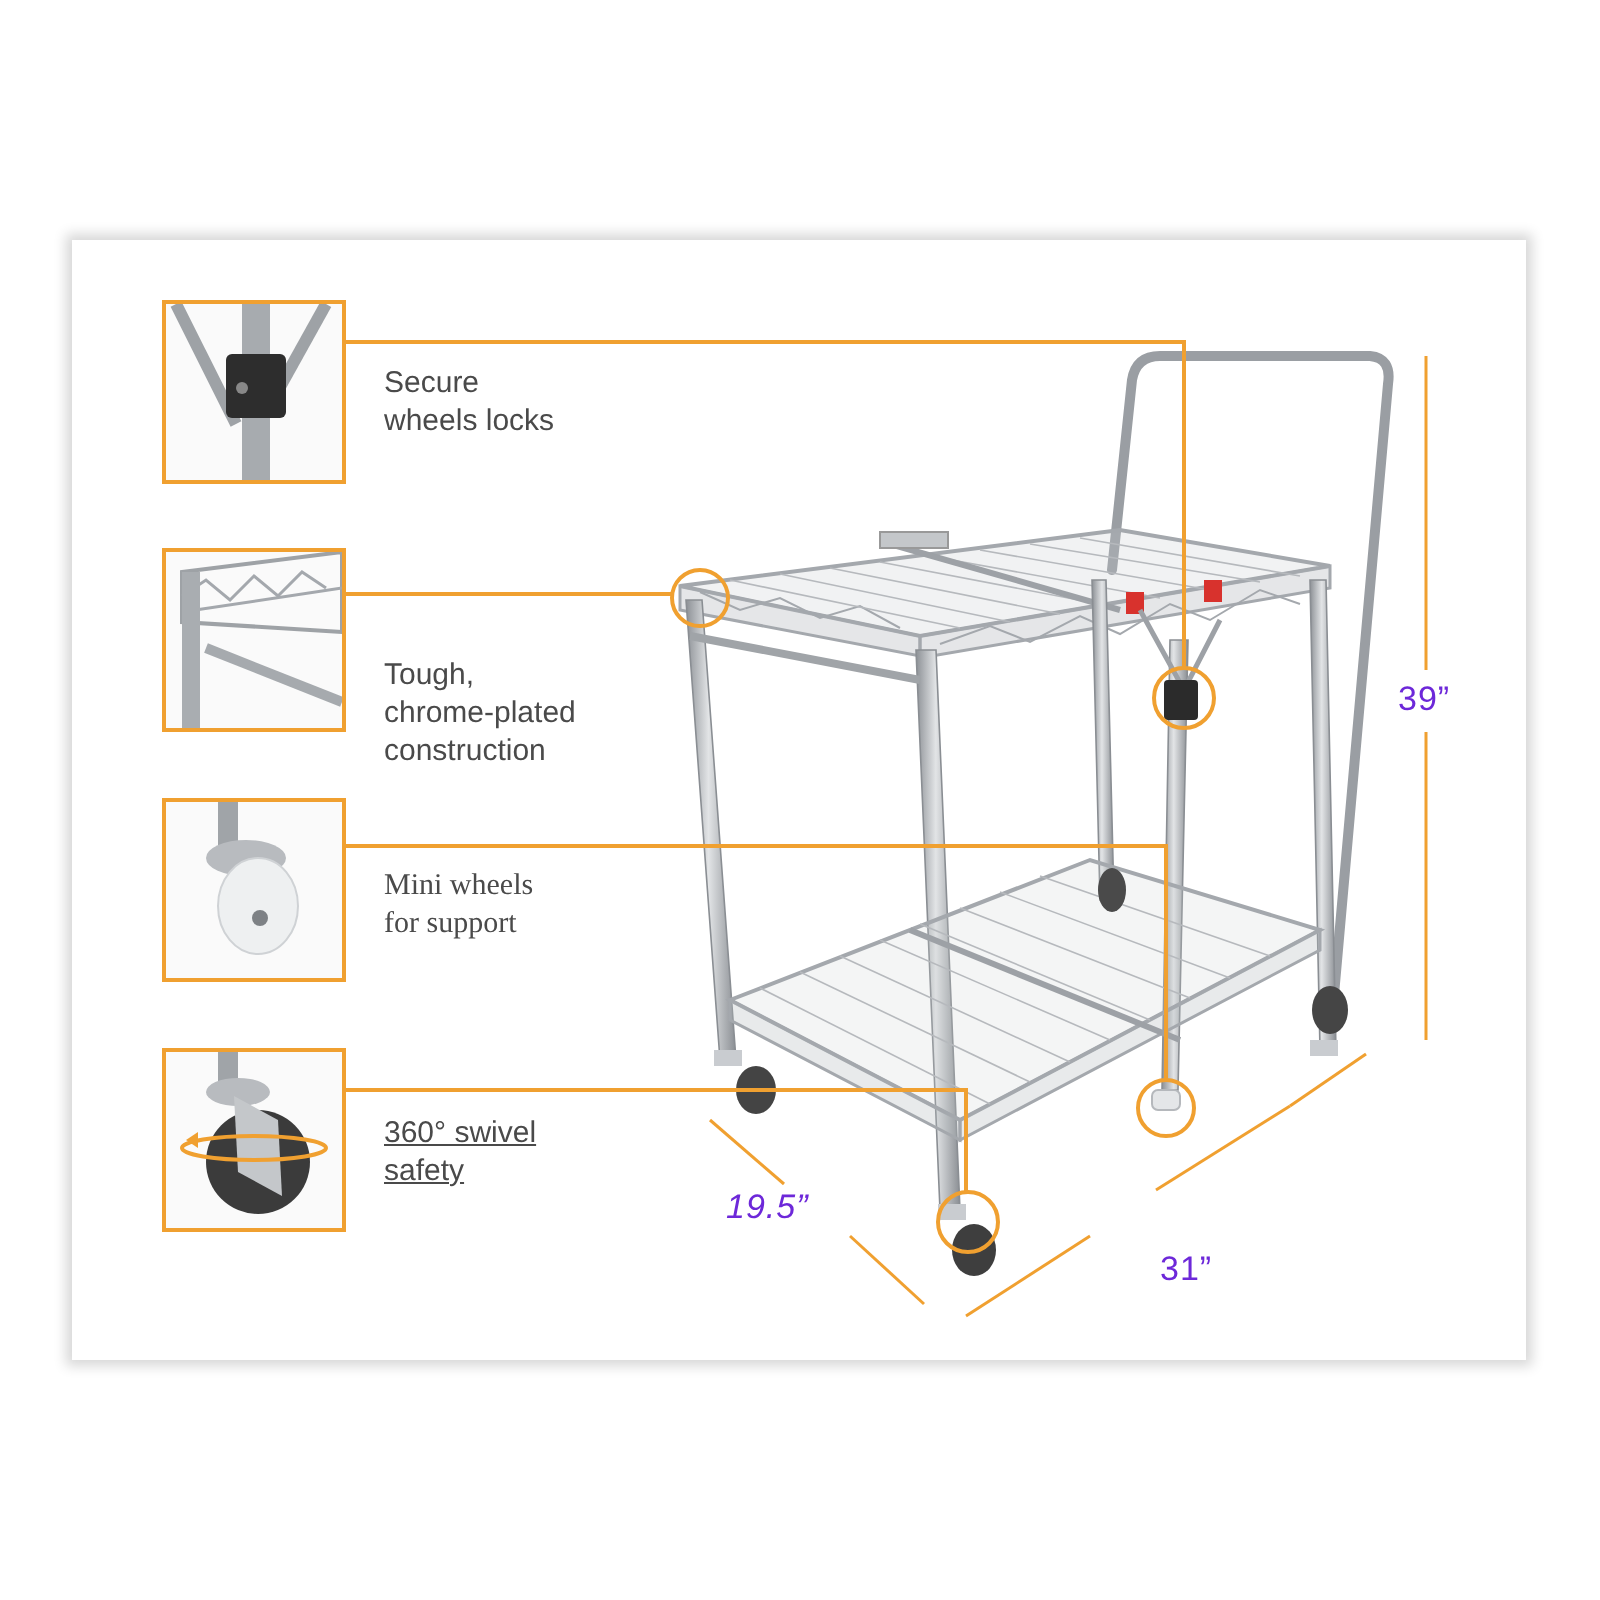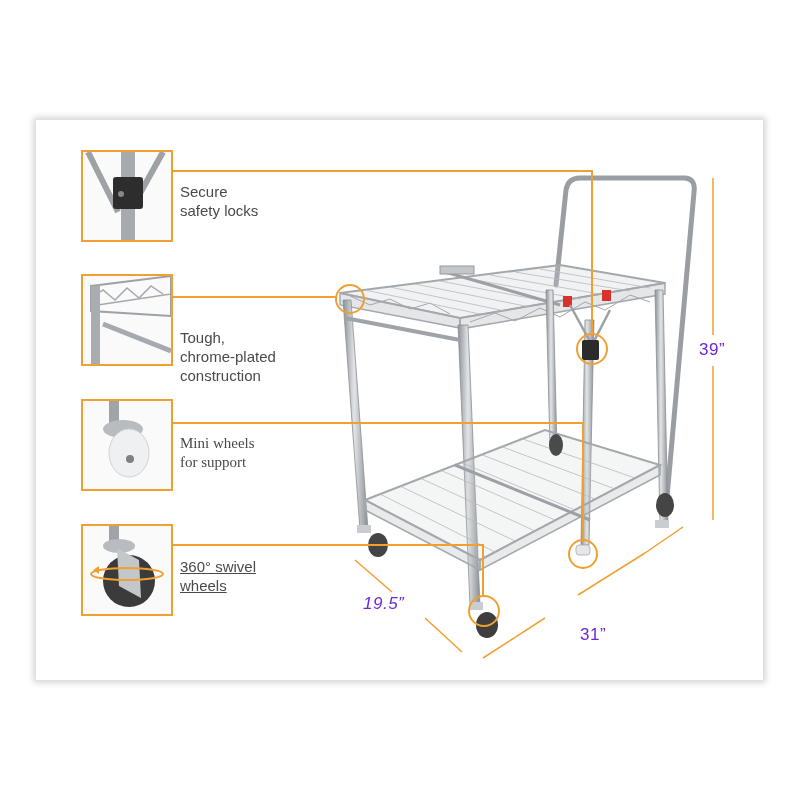--- a/index.html
+++ b/index.html
@@ -1,19 +1,19 @@
 <!DOCTYPE html>
 <html><head>
 <meta charset="utf-8">
 <style>
   html,body{margin:0;padding:0;}
   body{width:800px;height:800px;background:#ffffff;position:relative;overflow:hidden;font-family:"Liberation Sans","DejaVu Sans",sans-serif;}
   .card{position:absolute;left:36px;top:120px;width:727px;height:560px;background:#ffffff;box-shadow:0 0 6px 3px rgba(0,0,0,0.16);}
   .callout-box{position:absolute;width:88px;height:88px;border:2px solid #f0a030;background:#ffffff;overflow:hidden;}
-  .callout-text{position:absolute;left:180px;font-size:15px;line-height:19px;color:#4a4a4a;}
+  .callout-text{position:absolute;left:192px;font-size:15px;line-height:19px;color:#4a4a4a;}
   .dim-label{position:absolute;font-size:17px;color:#6d28d9;letter-spacing:0.5px;}
   svg{position:absolute;left:0;top:0;}
 </style>
 </head>
 <body>
 
 <div class="card"></div>
 
 <svg width="800" height="800" viewBox="0 0 800 800">
   <defs>
@@ -127,21 +127,21 @@
     <rect x="0" y="0" width="88" height="88" fill="#fafafa"></rect>
     <line x1="5" y1="0" x2="35" y2="60" stroke="#9ea2a6" stroke-width="6"></line>
     <line x1="80" y1="0" x2="55" y2="45" stroke="#9ea2a6" stroke-width="6"></line>
     <rect x="38" y="0" width="14" height="88" fill="#a7abaf"></rect>
     <rect x="30" y="25" width="30" height="32" rx="3" fill="#2d2d2d"></rect>
     <circle cx="38" cy="42" r="3" fill="#888"></circle>
   </svg>
 </div>
 <div class="callout-text" style="top:182px;">
   <div>Secure</div>
-  <div>safety locks</div>
+  <div>wheels locks</div>
 </div>
 
 <div class="callout-box" style="left:81px;top:274px;">
   <svg width="88" height="88">
     <rect x="0" y="0" width="88" height="88" fill="#fafafa"></rect>
     <polygon points="8,10 88,0 88,40 8,35" fill="none" stroke="#9ea2a6" stroke-width="2"></polygon>
     <path d="M8 22 L20 14 L32 24 L44 12 L56 22 L68 10 L80 18" stroke="#a4a8ad" stroke-width="1.5" fill="none"></path>
     <line x1="8" y1="30" x2="88" y2="18" stroke="#a4a8ad" stroke-width="1.5"></line>
     <line x1="20" y1="48" x2="88" y2="75" stroke="#a6aaae" stroke-width="5"></line>
     <rect x="8" y="10" width="9" height="78" fill="#a9adb1"></rect>
@@ -173,18 +173,18 @@
     <rect x="26" y="0" width="10" height="16" fill="#a0a4a8"></rect>
     <ellipse cx="36" cy="20" rx="16" ry="7" fill="#b8bbbf"></ellipse>
     <circle cx="46" cy="55" r="26" fill="#3b3b3b"></circle>
     <polygon points="34,22 56,34 58,72 36,60" fill="#c4c7ca"></polygon>
     <ellipse cx="44" cy="48" rx="36" ry="6" fill="none" stroke="#f0a030" stroke-width="2"></ellipse>
     <polygon points="10,44 16,40 16,48" fill="#f0a030"></polygon>
   </svg>
 </div>
 <div class="callout-text" style="top:557px;text-decoration:underline;">
   <div>360° swivel</div>
-  <div>wheels</div>
+  <div>safety</div>
 </div>
 
 <div class="dim-label" style="left:699px;top:340px;">39”</div>
 <div class="dim-label" style="left:363px;top:594px;font-style:italic;">19.5”</div>
 <div class="dim-label" style="left:580px;top:594px;margin-top:31px;">31”</div>
 
 </body></html>

